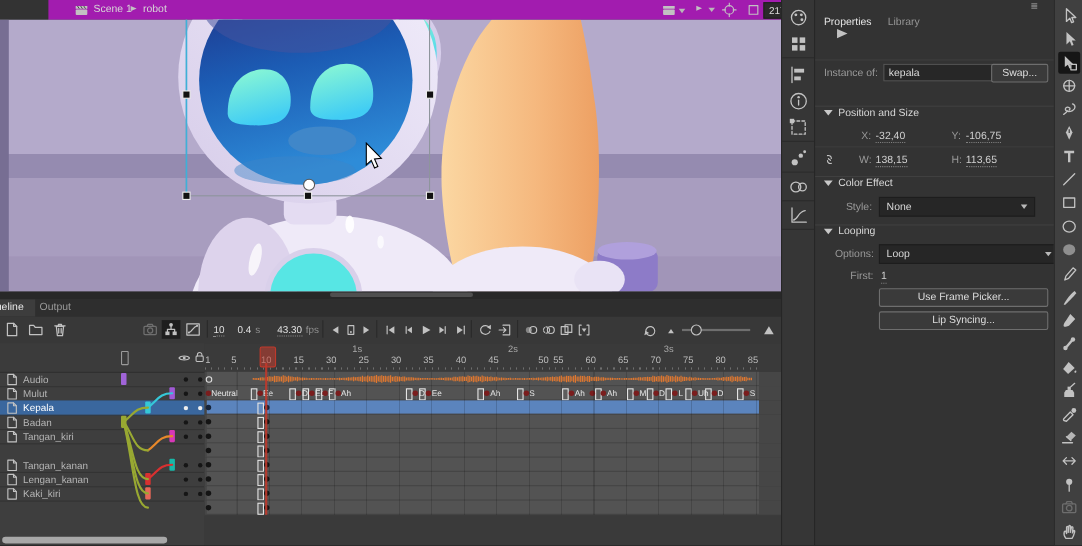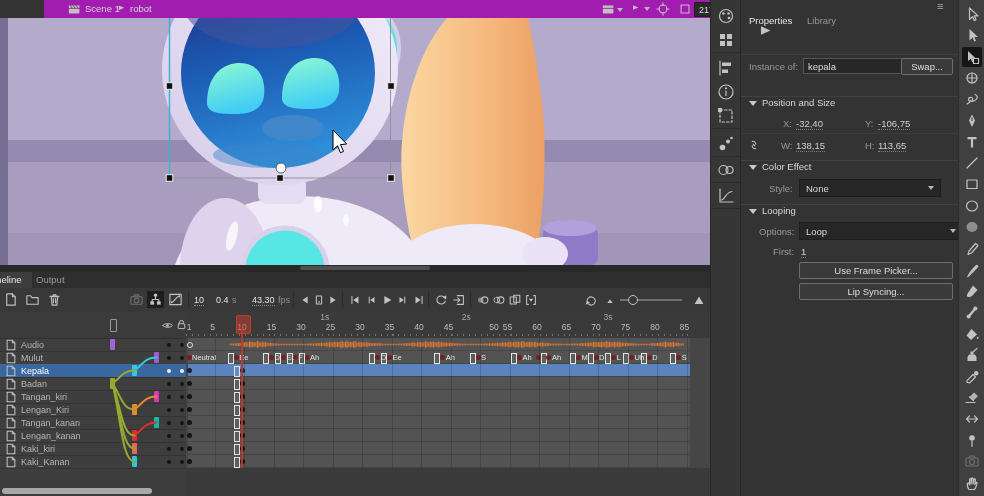--- a/index.html
+++ b/index.html
@@ -411,32 +411,20 @@
           <svg width="12" height="12" viewBox="0 0 14 14">
             <path class="s" d="M2.5,1.5 h6 l3,3 v8 h-9 Z"></path>
             <path class="s" d="M8.5,1.5 V4.5 h3"></path>
           </svg>
         </span>
         <span class="nm">Tangan_kiri</span>
         <div class="sw" style="left: 154px; background: rgb(216, 56, 184);"></div>
         <div class="dot" style="left: 167px; background: rgb(21, 21, 21);"></div>
         <div class="dot" style="left: 180px; background: rgb(21, 21, 21);"></div>
       </div>
-      <div class="lrow" style="top: 91px;">
-        <span class="ic" style="margin-left: 5px;">
-          <svg width="12" height="12" viewBox="0 0 14 14">
-            <path class="s" d="M2.5,1.5 h6 l3,3 v8 h-9 Z"></path>
-            <path class="s" d="M8.5,1.5 V4.5 h3"></path>
-          </svg>
-        </span>
-        <span class="nm">Lengan_Kiri</span>
-        <div class="sw" style="left: 132px; background: rgb(232, 136, 42);"></div>
-        <div class="dot" style="left: 167px; background: rgb(21, 21, 21);"></div>
-        <div class="dot" style="left: 180px; background: rgb(21, 21, 21);"></div>
-      </div>
       <div class="lrow" style="top: 104px;">
         <span class="ic" style="margin-left: 5px;">
           <svg width="12" height="12" viewBox="0 0 14 14">
             <path class="s" d="M2.5,1.5 h6 l3,3 v8 h-9 Z"></path>
             <path class="s" d="M8.5,1.5 V4.5 h3"></path>
           </svg>
         </span>
         <span class="nm">Tangan_kanan</span>
         <div class="sw" style="left: 154px; background: rgb(24, 184, 168);"></div>
         <div class="dot" style="left: 167px; background: rgb(21, 21, 21);"></div>
@@ -456,32 +444,20 @@
       </div>
       <div class="lrow" style="top: 130px;">
         <span class="ic" style="margin-left: 5px;">
           <svg width="12" height="12" viewBox="0 0 14 14">
             <path class="s" d="M2.5,1.5 h6 l3,3 v8 h-9 Z"></path>
             <path class="s" d="M8.5,1.5 V4.5 h3"></path>
           </svg>
         </span>
         <span class="nm">Kaki_kiri</span>
         <div class="sw" style="left: 132px; background: rgb(232, 104, 88);"></div>
-        <div class="dot" style="left: 167px; background: rgb(21, 21, 21);"></div>
-        <div class="dot" style="left: 180px; background: rgb(21, 21, 21);"></div>
-      </div>
-      <div class="lrow" style="top: 143px;">
-        <span class="ic" style="margin-left: 5px;">
-          <svg width="12" height="12" viewBox="0 0 14 14">
-            <path class="s" d="M2.5,1.5 h6 l3,3 v8 h-9 Z"></path>
-            <path class="s" d="M8.5,1.5 V4.5 h3"></path>
-          </svg>
-        </span>
-        <span class="nm">Kaki_Kanan</span>
-        <div class="sw" style="left: 132px; background: rgb(40, 200, 216);"></div>
         <div class="dot" style="left: 167px; background: rgb(21, 21, 21);"></div>
         <div class="dot" style="left: 180px; background: rgb(21, 21, 21);"></div>
       </div>
     </div>
   <div id="tl-lhead" class="abs">
     <span class="abs" style="left:110px;top:7px;width:5px;height:11px;border:1px solid #9a9a9a;border-radius:1px"></span>
     <span class="abs ic" style="left:161px;top:7px">
         <svg width="13" height="13" viewBox="0 0 16 16">
           <path class="s" d="M2,8 C4,5 12,5 14,8 C12,11 4,11 2,8 Z"></path>
           <circle class="f" cx="8" cy="8" r="1.6"></circle>

